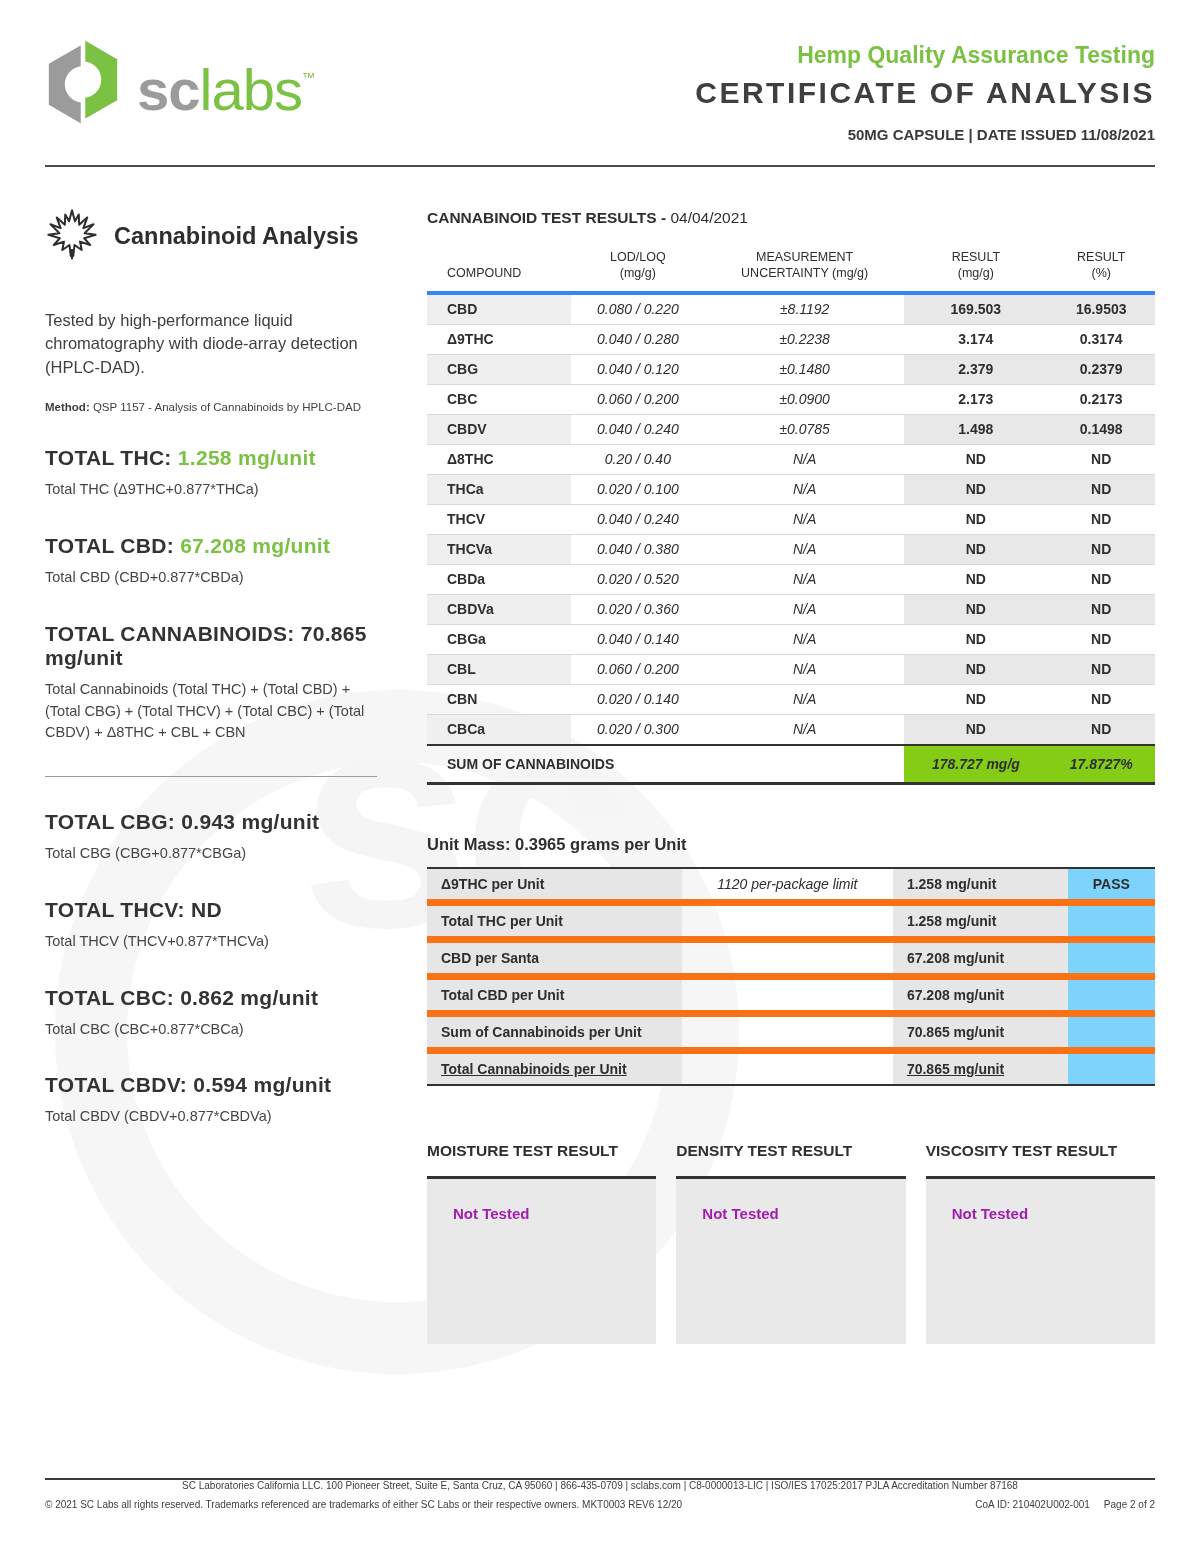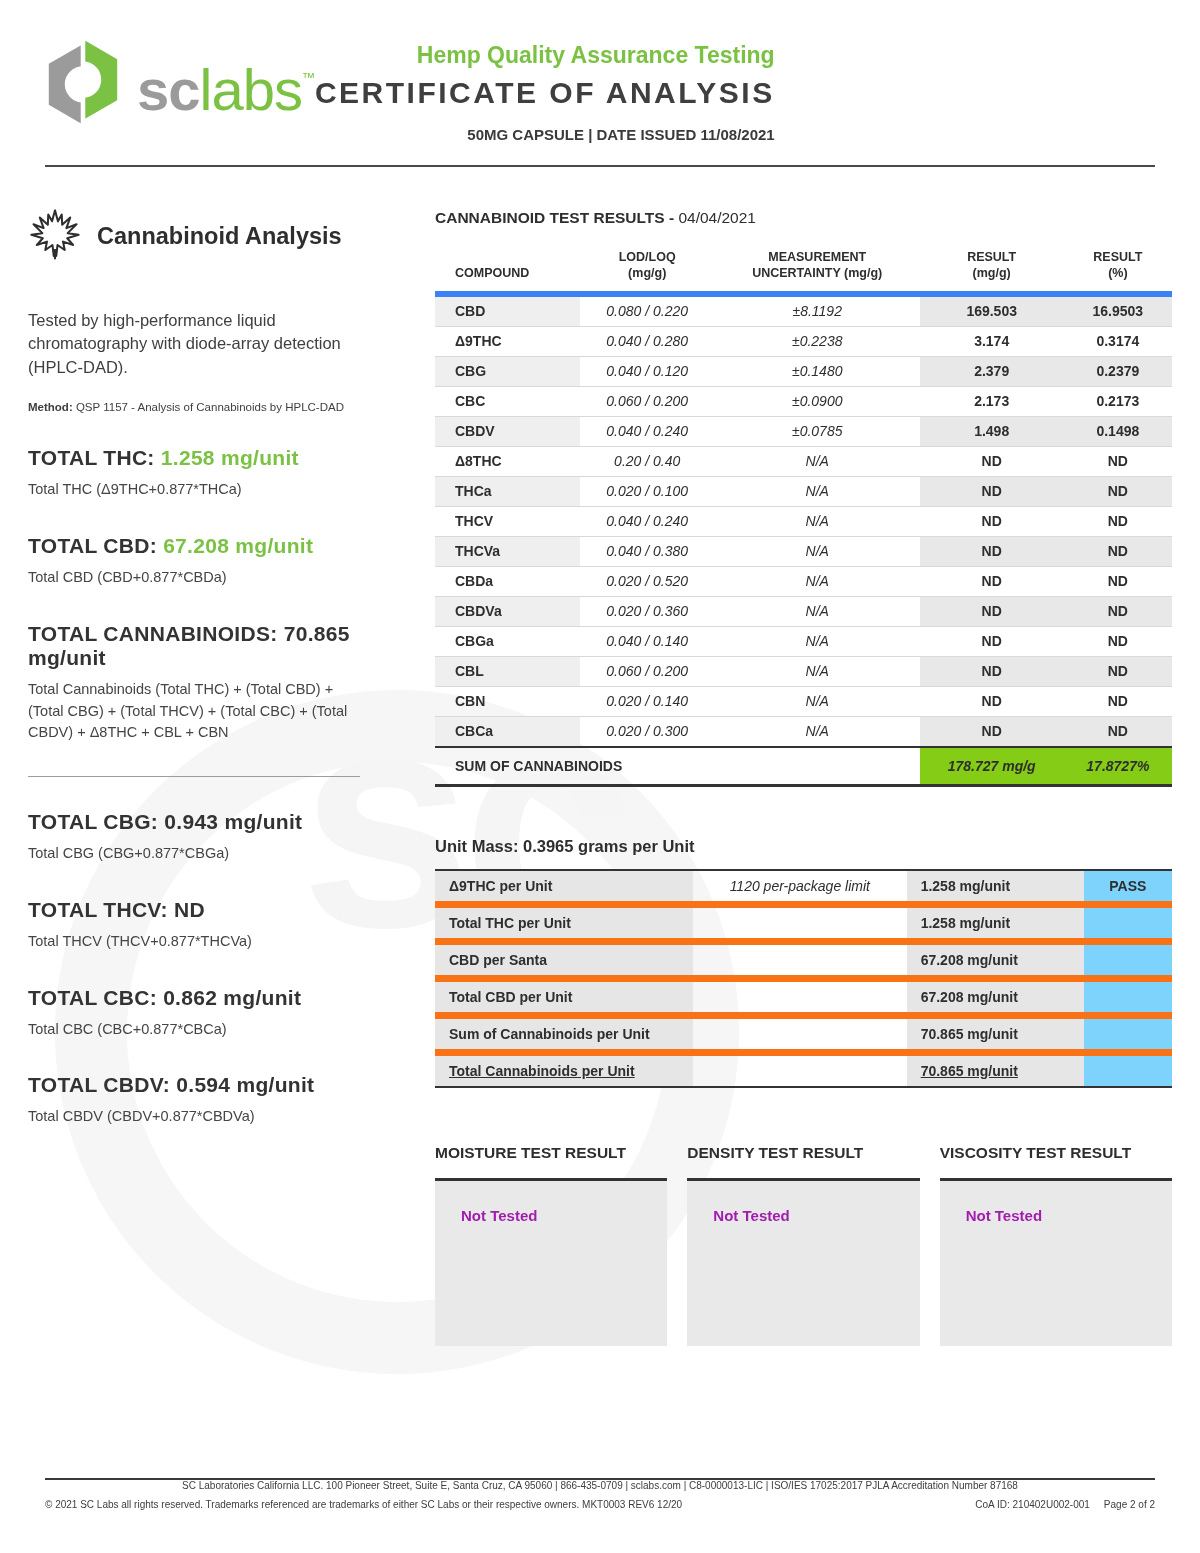--- a/index.html
+++ b/index.html
@@ -4,55 +4,55 @@
 <style>
   html,body{margin:0;padding:0;background:#ffffff;}
   body{font-family:"Liberation Sans",sans-serif;color:#3a3a3a;}
   .page{position:relative;width:1200px;height:1553px;background:#fff;overflow:hidden;}
   .wm{position:absolute;z-index:0;color:#f5f5f5;pointer-events:none;}
   .wm-ring{left:55px;top:690px;width:540px;height:540px;border:72px solid #f6f6f6;border-radius:50%;}
   .wm-text{left:300px;top:640px;font-size:310px;font-weight:bold;letter-spacing:-10px;}
   .content{position:relative;z-index:1;}
 
   
-  .hdr{display:flex;align-items:flex-start;padding:40px 45px 0 45px;}
+  .hdr{display:flex;justify-content:space-between;align-items:flex-start;padding:40px 45px 0 45px;}
   .logo{display:flex;align-items:flex-start;gap:16px;}
   .logo-text{font-size:58px;line-height:76px;letter-spacing:-1px;}
   .logo-sc{color:#9b9b9b;font-weight:bold;}
   .logo-labs{color:#7bc143;font-weight:normal;}
   .logo-tm{font-size:13px;color:#7bc143;vertical-align:28px;letter-spacing:0;}
   .hdr-right{text-align:right;padding-top:2px;}
   .hdr-program{color:#7bc143;font-size:23px;font-weight:bold;}
   .hdr-title{color:#3f3f3f;font-size:30px;font-weight:bold;letter-spacing:2.5px;margin-top:7px;}
   .hdr-sub{color:#3a3a3a;font-size:15px;font-weight:bold;margin-top:16px;}
   .hdr-rule{margin:22px 45px 0 45px;border-bottom:2px solid #4a4a4a;}
 
   
-  .main{display:flex;padding:0 28px;gap:39px;}
+  .main{display:flex;padding:0 45px;gap:14px;}
   .colL{width:368px;flex:none;}
   .colR{flex:1;min-width:0;}
 
   .sec-head{display:flex;align-items:center;gap:15px;margin-top:40px;}
   .sec-head h2{font-size:23.5px;color:#2e2e2e;margin:0;font-weight:bold;}
   .desc{margin-top:44px;font-size:16.5px;line-height:1.42;color:#3f3f3f;width:336px;}
   .method{margin-top:22px;font-size:11.5px;color:#3f3f3f;}
   .method b{font-weight:bold;}
 
   .tot{margin-top:33px;}
   .tot-line{font-size:21px;font-weight:bold;color:#333;letter-spacing:0.3px;}
   .tot-line .green{color:#7bc143;}
   .tot-sub{margin-top:9px;font-size:14.5px;color:#454545;line-height:1.5;width:340px;}
   .divider{border-top:1px solid #9c9c9c;width:332px;margin-top:32px;}
 
   
   .rt-title{margin-top:42px;font-size:15.5px;color:#2e2e2e;}
   .rt-title .b{font-weight:bold;}
   table{border-collapse:collapse;width:100%;}
   .rt{margin-top:16px;font-size:14px;color:#2e2e2e;}
-  .rt th{font-size:12.5px;font-weight:bold;color:#2e2e2e;padding:6px 6px 9px 6px;vertical-align:bottom;line-height:1.3;border-bottom:6px solid #3b82f6;text-align:center;}
+  .rt th{font-size:12.5px;font-weight:normal;color:#2e2e2e;padding:6px 6px 9px 6px;vertical-align:bottom;line-height:1.3;border-bottom:4px solid #3b82f6;text-align:center;}
   .rt th.c-compound{text-align:left;padding-left:20px;}
   .rt td{padding:6.5px 6px;border-bottom:1px solid #d9d9d9;text-align:center;}
   .rt td.c-compound{text-align:left;padding-left:20px;font-weight:bold;}
   .rt td.c-lod,.rt td.c-unc{font-style:italic;}
   .rt td.c-res,.rt td.c-pct{font-weight:bold;}
   .rt tr.shaded td.c-compound{background:#efefef;}
   .rt tr.shaded td.c-res,.rt tr.shaded td.c-pct{background:#e8e8e8;}
   .rt tr.sumrow td{border-top:2px solid #333;border-bottom:3px solid #333;font-weight:bold;padding:10px 6px;}
   .rt tr.sumrow td.sum-label{text-align:left;padding-left:20px;}
   .rt tr.sumrow td.c-res,.rt tr.sumrow td.c-pct{background:#84cc16;font-style:italic;}

